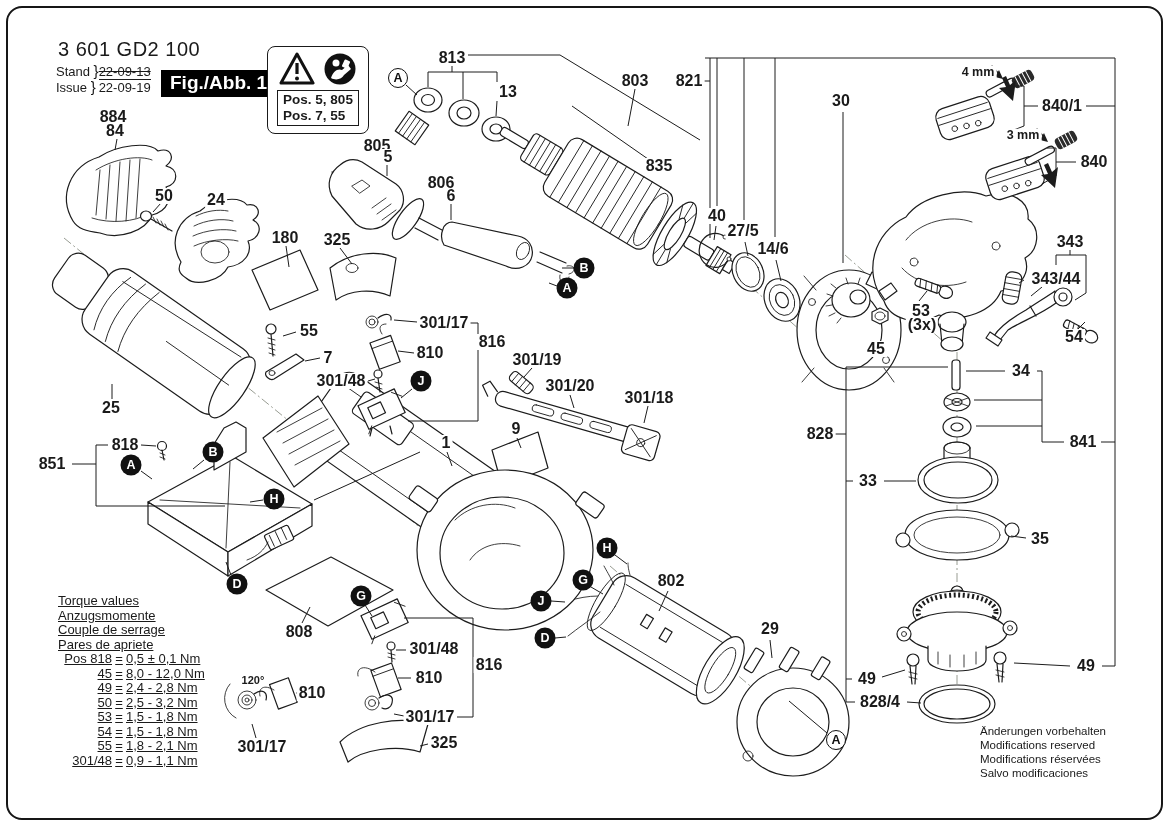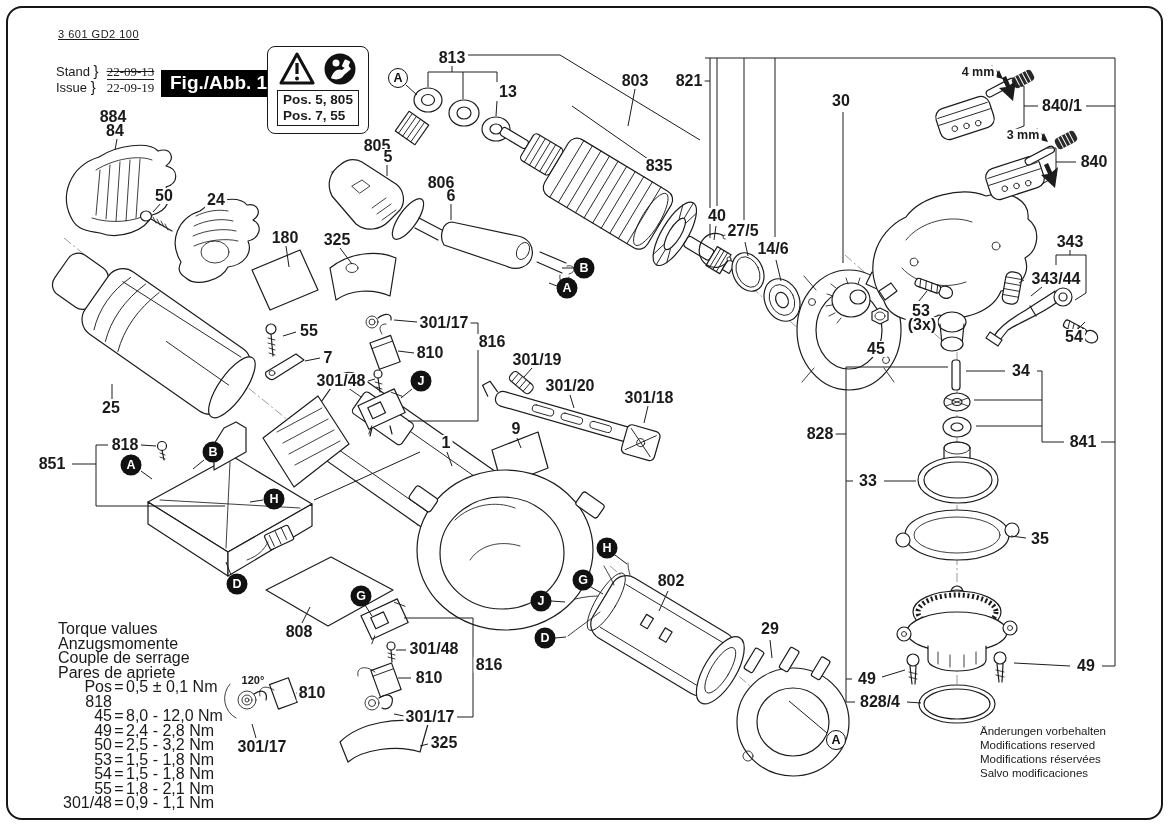--- a/index.html
+++ b/index.html
@@ -4,35 +4,35 @@
 <style>
   html,body{margin:0;padding:0;background:#fff;}
   body{width:1169px;height:826px;position:relative;overflow:hidden;
        font-family:"Liberation Sans",sans-serif;color:#1a1a1a;}
   .frame{position:absolute;inset:6px;border:2px solid #161616;border-radius:16px;pointer-events:none;}
   #drawing{position:absolute;left:0;top:0;}
   .ln{fill:none;stroke:#1c1c1c;stroke-width:1.2;stroke-linecap:round;stroke-linejoin:round;}
   .lt{fill:none;stroke:#1c1c1c;stroke-width:0.85;stroke-linecap:round;stroke-linejoin:round;}
   .fw{fill:#ffffff;}
   .fk{fill:#1c1c1c;stroke:none;}
-  .type-number{position:absolute;left:58px;top:28px;font-size:11px;letter-spacing:.5px;text-decoration:underline;}
+  .type-number{position:absolute;left:58px;top:38px;font-size:20px;letter-spacing:.5px;}
   .stand-issue{position:absolute;left:56px;top:63px;display:flex;align-items:center;font-size:13px;}
   .si-col div{line-height:15px;}
   .brace{font-size:15px;}
-  .si-dates{margin-left:8px;font-family:Liberation Serif, serif;}
+  .si-dates{}
   .si-dates div{line-height:15px;}
   .strike{text-decoration:line-through;border-bottom:1px solid #1a1a1a;}
   .fig-badge{position:absolute;left:161px;top:70px;background:#000;color:#fff;font-weight:bold;
              font-size:19px;padding:2px 9px 3px;}
   .warn-box{position:absolute;left:267px;top:46px;width:100px;height:86px;border:1.6px solid #1a1a1a;
             border-radius:8px;display:flex;flex-direction:column;align-items:center;background:#fff;}
   .warn-icons{display:flex;gap:8px;margin-top:5px;}
   .pos-box{border:1.6px solid #1a1a1a;margin-top:4px;padding:1px 5px;font-weight:bold;font-size:13.5px;
            line-height:16px;background:#fff;white-space:nowrap;}
-  .torque{position:absolute;left:58px;top:622px;font-size:16px;line-height:14.5px;}
+  .torque{position:absolute;left:58px;top:594px;font-size:13px;line-height:14.5px;text-decoration:underline;}
   .trow{display:flex;}
   .tpos{width:54px;text-align:right;}
   .teq{width:14px;text-align:center;}
   .footer{position:absolute;left:980px;top:724px;font-size:11.5px;line-height:14px;}
   .callout{position:absolute;transform:translate(-50%,-50%);font-weight:bold;font-size:16px;
            background:#fff;padding:0 2px;white-space:nowrap;line-height:1;}
   .callout.dim{font-size:12.5px;}
   .callout.angle{font-size:11px;}
   .marker{position:absolute;width:21px;height:21px;border-radius:50%;transform:translate(-50%,-50%);
           display:flex;align-items:center;justify-content:center;font-size:12.5px;font-weight:bold;line-height:1;}

